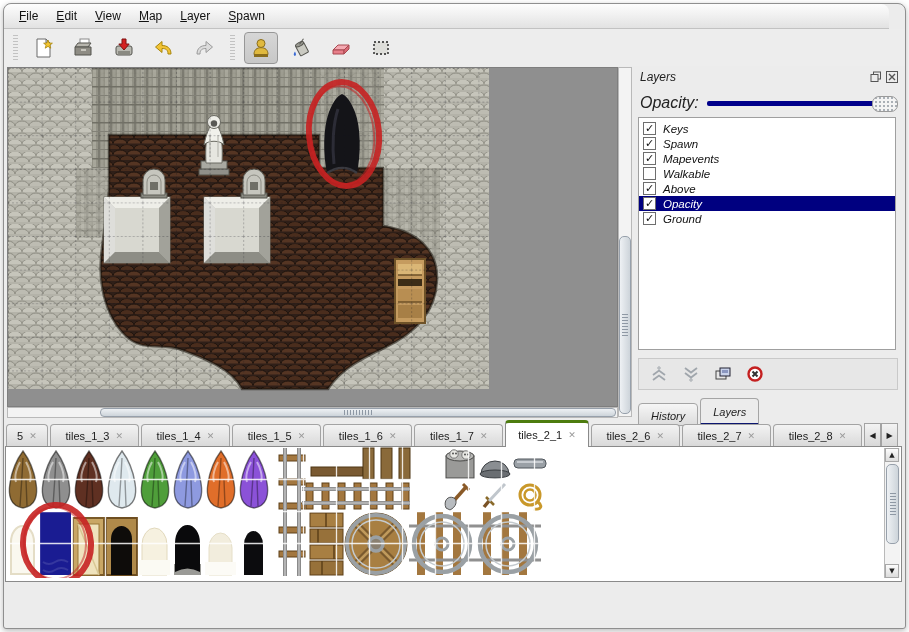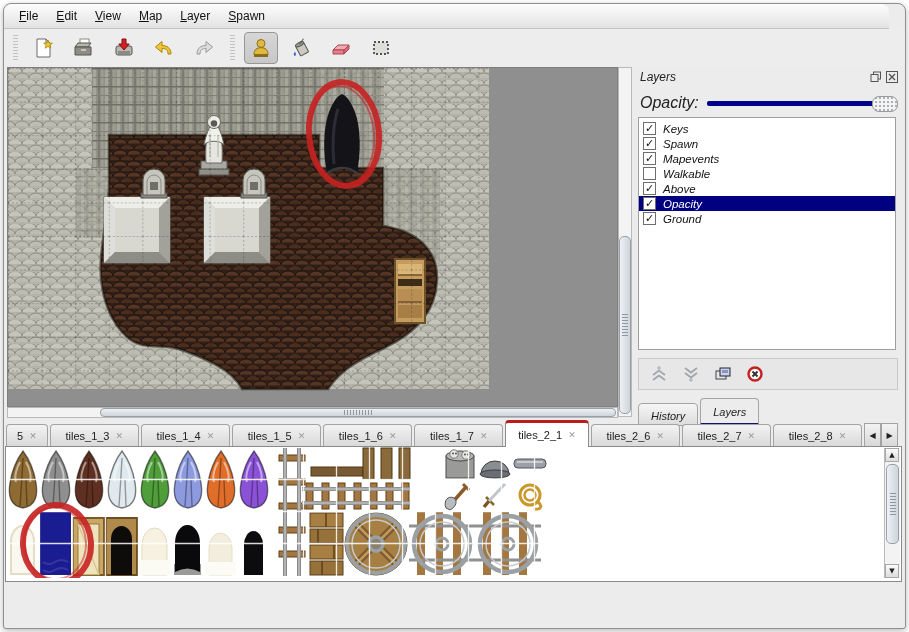--- a/index.html
+++ b/index.html
@@ -56,21 +56,21 @@
   .ptab{height:19px;padding:2px 12px 0 12px;font-size:11px;color:#222;border:1px solid #a5a5a5;border-radius:4px 4px 0 0;
         background:linear-gradient(#f6f6f6,#dcdcdc);display:flex;align-items:center;}
   .ptab.active{background:#ececec;border-bottom:3px solid #0c1670;height:22px;}
 
   .tilesets-panel{position:absolute;left:1px;top:416px;width:897px;height:181px;}
   .ts-tabs{display:flex;align-items:flex-end;height:27px;padding-left:1px;gap:2px;}
   .ts-tab{box-sizing:border-box;width:92px;height:23px;border:1px solid #a3a3a3;border-bottom:none;border-radius:4px 4px 0 0;
           background:linear-gradient(#f3f3f3,#d8d8d8);display:flex;align-items:center;justify-content:center;gap:6px;
           font-size:11px;color:#222;}
   .ts-tab.first{width:43px;}
-  .ts-tab.active{width:86px;height:27px;background:#fff;border:1px solid #8a8a8a;border-top:3px solid #b91c1c;border-bottom:none;position:relative;z-index:3;}
+  .ts-tab.active{width:86px;height:27px;background:#fff;border:1px solid #8a8a8a;border-top:3px solid #4d7c0f;border-bottom:none;position:relative;z-index:3;}
   .tab-x{font-family:"DejaVu Sans",sans-serif;font-size:9px;color:#9a9a9a;font-weight:bold;}
   .ts-arrows{margin-left:auto;display:flex;margin-right:4px;}
   .ts-arrow{width:15px;height:22px;border:1px solid #a3a3a3;background:linear-gradient(#f3f3f3,#d8d8d8);
             display:flex;align-items:center;justify-content:center;font-family:"DejaVu Sans",sans-serif;font-size:8px;color:#222;}
   .ts-content{position:relative;margin-top:-1px;height:134px;background:#fff;border:1px solid #8a8a8a;z-index:1;}
   .ts-content svg{display:block;}
   .ts-vscroll{position:absolute;right:1px;top:1px;width:15px;height:130px;background:#f3f3f3;border-left:1px solid #b9b9b9;}
   .sb-btn{position:absolute;left:0;width:14px;height:14px;background:linear-gradient(#fcfcfc,#dcdcdc);border:1px solid #a8a8a8;box-sizing:border-box;
           display:flex;align-items:center;justify-content:center;font-family:"DejaVu Sans",sans-serif;font-size:7px;color:#222;}
 

